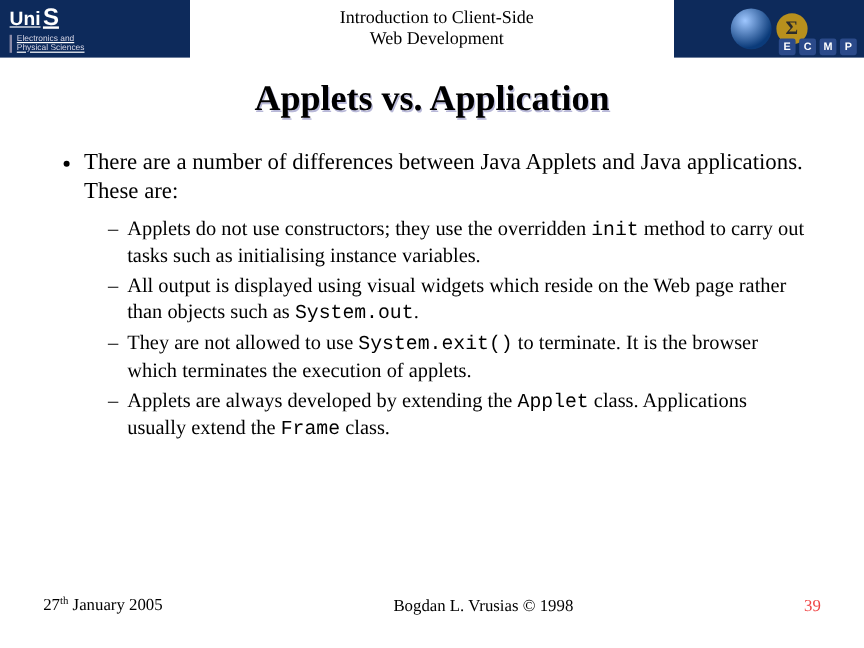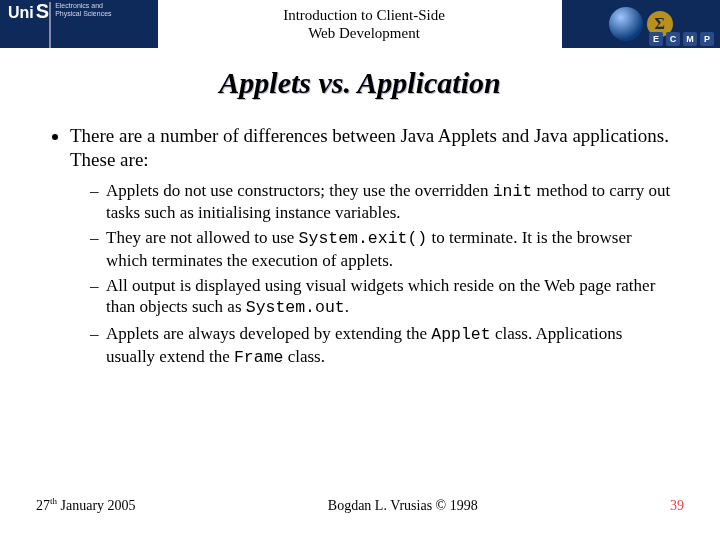--- a/index.html
+++ b/index.html
@@ -17,24 +17,25 @@
     height: 48px;
     background: linear-gradient(to right, #0d2a5b 0%, #0d2a5b 22%, #ffffff 22%, #ffffff 78%, #0d2a5b 78%, #0d2a5b 100%);
     display: flex;
     align-items: center;
     position: relative;
   }
   .header-left {
     width: 22%;
     height: 100%;
     display: flex;
-    flex-direction: row;
-    justify-content: flex-start;
+    flex-direction: column;
+    justify-content: center;
     padding-left: 8px;
     color: #fff;
+    text-decoration: underline;
   }
   .logo-line {
     display: flex;
     align-items: baseline;
     gap: 2px;
   }
   .logo-uni {
     font-family: Arial, sans-serif;
     font-weight: bold;
     font-size: 16px;
@@ -112,21 +113,20 @@
     justify-content: center;
     border-radius: 2px;
   }
   .slide-title {
     text-align: center;
     font-size: 30px;
     font-weight: bold;
     color: #000;
     margin-top: 18px;
     text-shadow: 1px 1px 0 #b8b8d8;
-    font-style: italic;
   }
   .content {
     padding: 10px 48px 0 48px;
     font-size: 19px;
     line-height: 1.25;
   }
   ul.main {
     list-style: disc;
     padding-left: 22px;
     margin: 14px 0 0 0;
@@ -206,24 +206,24 @@
 
 <div class="content">
   <ul class="main">
     <li>
       <span>There are a number of differences between Java Applets and Java applications. These are:</span>
       <ul class="sub">
         <li>
           <span>Applets do not use constructors; they use the overridden </span><span class="code">init</span><span> method to carry out tasks such as initialising instance variables.</span>
         </li>
         <li>
+          <span>All output is displayed using visual widgets which reside on the Web page rather than objects such as </span><span class="code">System.out</span><span>.</span>
+        </li>
+        <li>
           <span>They are not allowed to use </span><span class="code">System.exit()</span><span> to terminate. It is the browser which terminates the execution of applets.</span>
-        </li>
-        <li>
-          <span>All output is displayed using visual widgets which reside on the Web page rather than objects such as </span><span class="code">System.out</span><span>.</span>
         </li>
         <li>
           <span>Applets are always developed by extending the </span><span class="code">Applet</span><span> class. Applications usually extend the </span><span class="code">Frame</span><span> class.</span>
         </li>
       </ul>
     </li>
   </ul>
 </div>
 
 <div class="footer">

